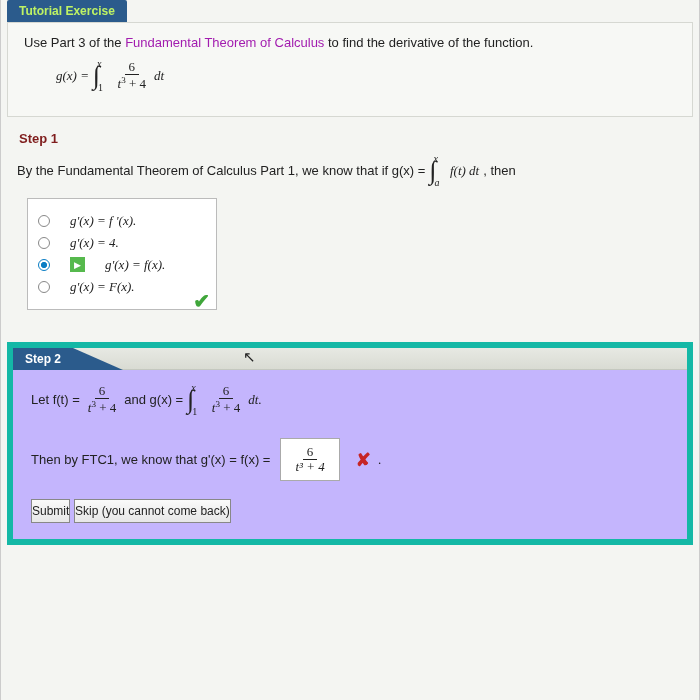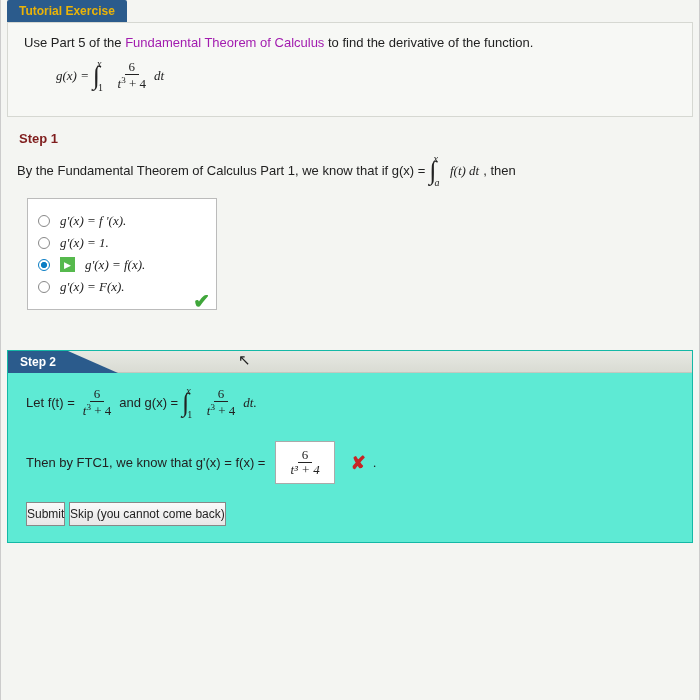--- a/index.html
+++ b/index.html
@@ -16,21 +16,21 @@
     background: #f4f5f2;
     width: 100%;
     height: 100%;
     padding: 0 6px;
     border-left: 1px solid #ccc;
     border-right: 1px solid #ccc;
   }
   .tab-header {
     display: inline-block;
     background: #2b5b8c;
-    color: #eab308;
+    color: #bef264;
     padding: 4px 12px;
     font-size: 12px;
     font-weight: bold;
     border-radius: 2px 2px 0 0;
   }
   .problem-statement {
     background: #f7f8f5;
     border: 1px solid #d6d8d2;
     padding: 12px 16px 24px;
     margin-bottom: 14px;
@@ -53,21 +53,21 @@
     border: 1px solid #bbb;
     background: #fff;
     width: 190px;
     padding: 8px 10px;
     margin-left: 10px;
     position: relative;
   }
   .opt-row {
     display: flex;
     align-items: center;
-    gap: 10px;
+    gap: 20px;
     margin: 6px 0;
   }
   .radio {
     width: 12px; height: 12px; border: 1px solid #888; border-radius: 50%;
     background: #fff;
     flex-shrink: 0;
   }
   .radio.selected {
     background: radial-gradient(circle, #0a7dc4 0 40%, #fff 45% 100%);
     border-color: #0a7dc4;
@@ -80,23 +80,23 @@
     color: #fff; font-size: 9px;
   }
   .check-ico {
     color: #3fa63a;
     font-size: 20px;
     font-weight: bold;
     position: absolute;
     bottom: -4px; right: 6px;
   }
   .step2-wrap {
-    border: 1px solid #14b8a6;
-    background: #5eead4;
-    margin-top: 20px;
+    border: 6px solid #14b8a6;
+    background: #c4b5fd;
+    margin-top: 12px;
   }
   .step2-tab {
     background: #2b5b8c;
     color: #fff;
     font-weight: bold;
     padding: 4px 12px;
     display: inline-block;
     font-size: 12px;
     position: relative;
   }
@@ -167,21 +167,21 @@
 </style>
 </head>
 <body>
 
 <div class="container">
 
   <div class="tab-header">Tutorial Exercise</div>
 
   <div class="problem-statement">
     <div class="instr">
-      <span>Use Part 5 of the </span>
+      <span>Use Part 3 of the </span>
       <span class="link-style">Fundamental Theorem of Calculus</span>
       <span> to find the derivative of the function.</span>
     </div>
     <div class="formula-block row-eq">
       <span class="math">g(x) = </span>
       <span class="int-wrap">
         <span class="intsym">∫</span>
         <span class="mathup int-lim-low">1</span>
         <span class="math int-lim-up">x</span>
       </span>
@@ -208,21 +208,21 @@
       <span>,  then</span>
     </div>
 
     <div class="answer-box1">
       <div class="opt-row">
         <span class="radio"></span>
         <span class="math">g'(x) = f '(x).</span>
       </div>
       <div class="opt-row">
         <span class="radio"></span>
-        <span class="math">g'(x) = 1.</span>
+        <span class="math">g'(x) = 4.</span>
       </div>
       <div class="opt-row">
         <span class="radio selected"></span>
         <span class="play-ico">▶</span>
         <span class="math">g'(x) = f(x).</span>
       </div>
       <div class="opt-row">
         <span class="radio"></span>
         <span class="math">g'(x) = F(x).</span>
       </div>

